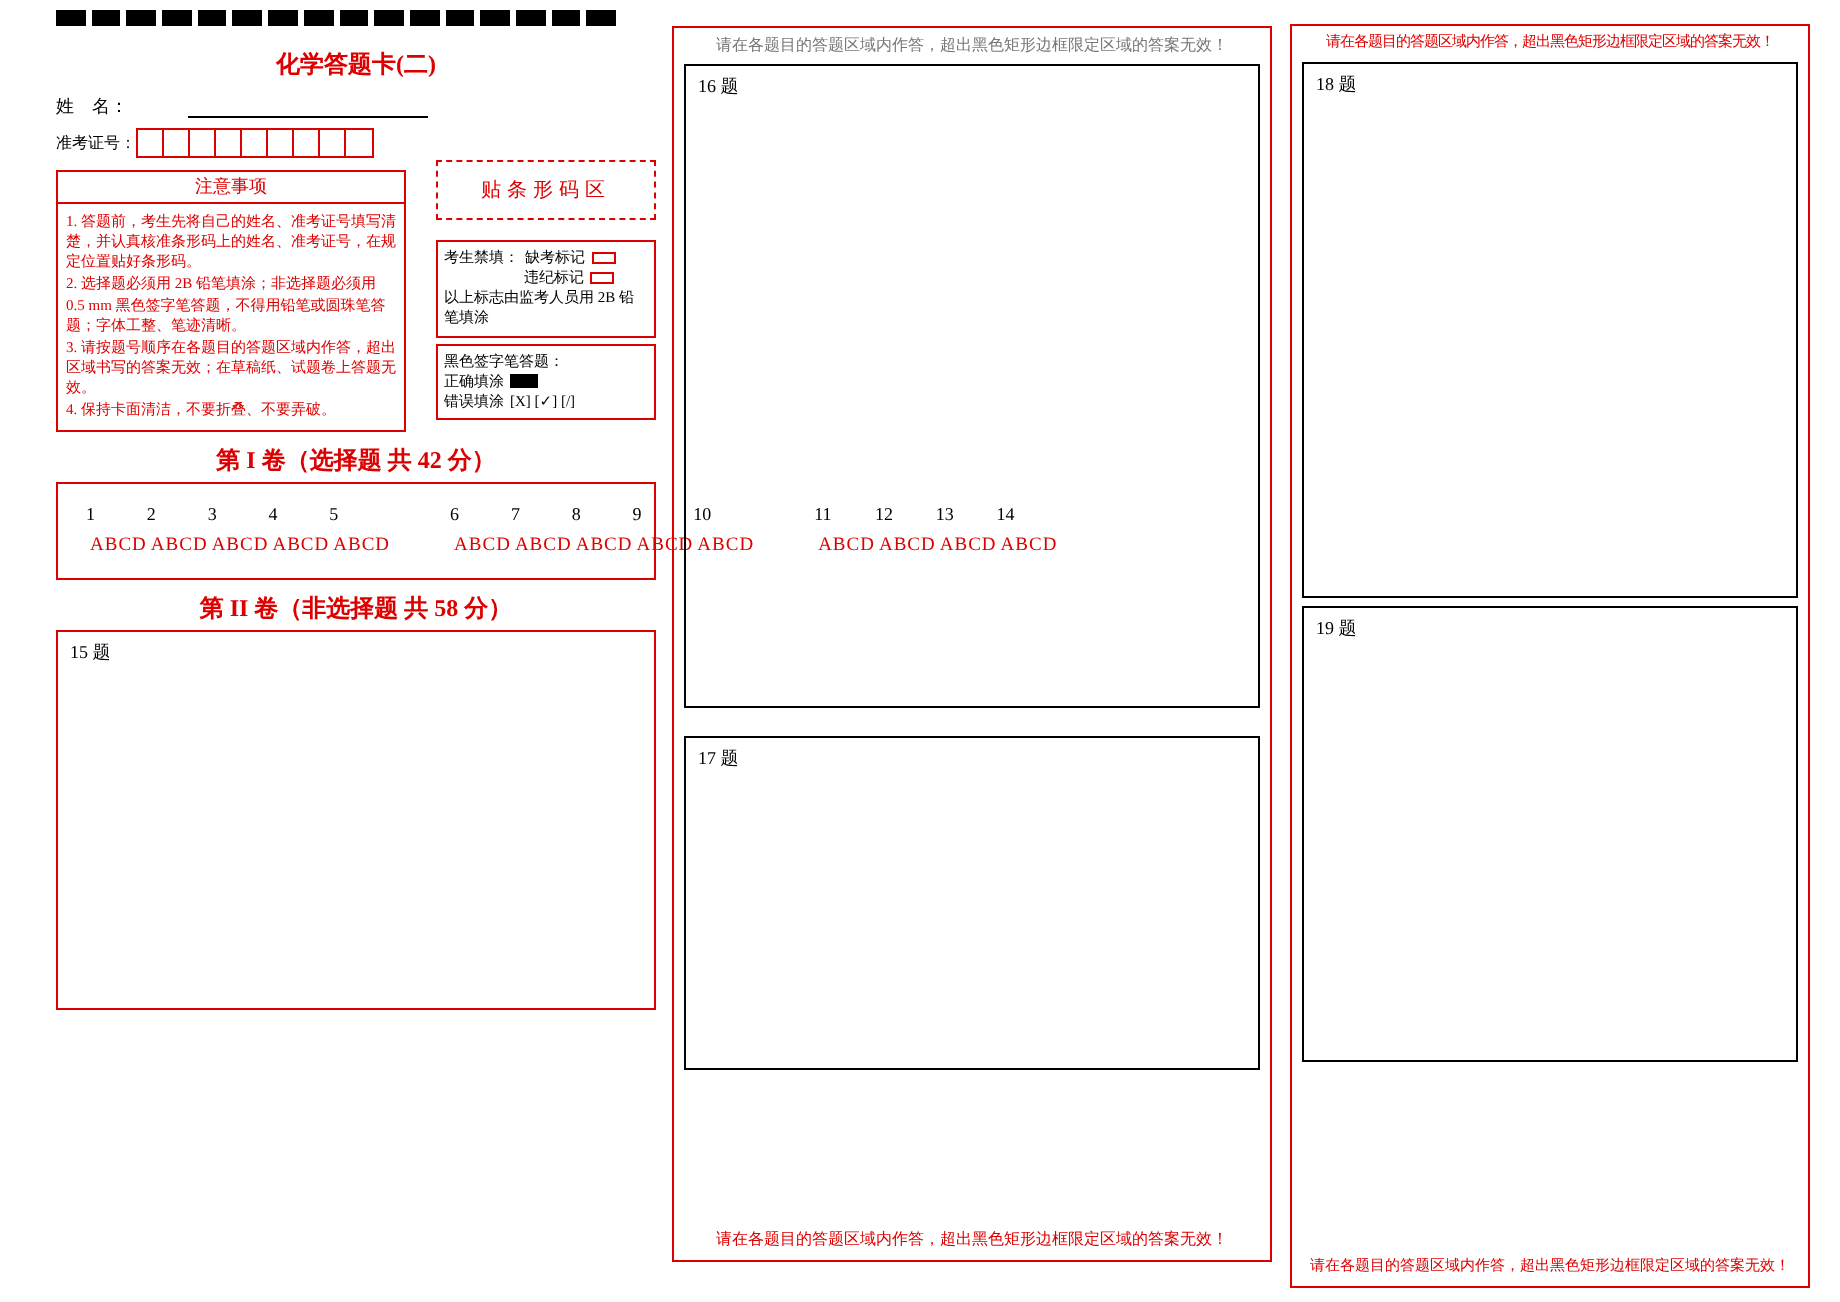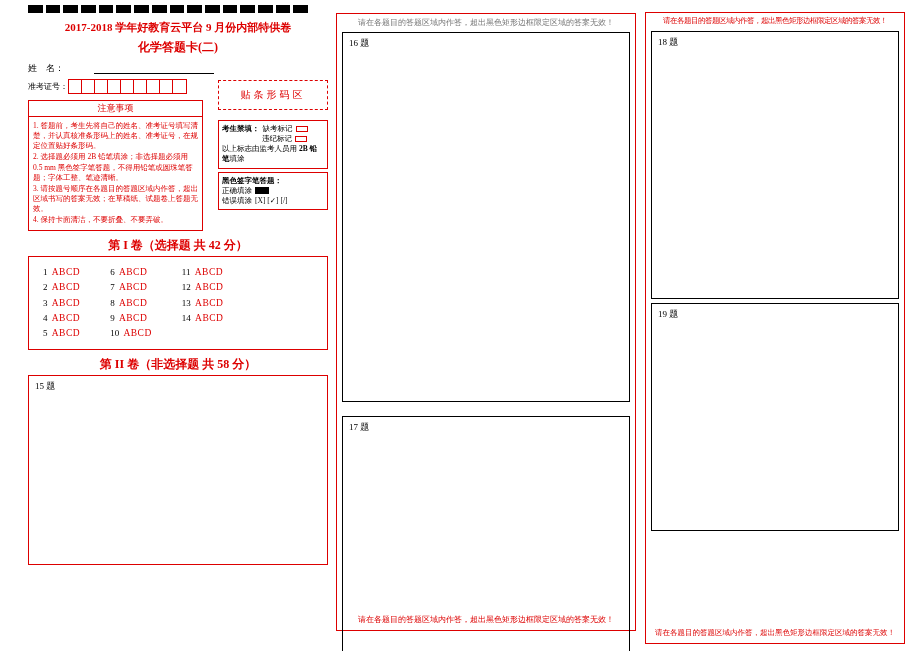--- a/index.html
+++ b/index.html
@@ -19,38 +19,38 @@
   .notice-head { border: 1px solid #d00; text-align: center; color: #d00; font-weight: normal; padding: 1px 0; width: 175px; margin-top: 6px; font-size: 9px; }
   .notice-body { border: 1px solid #d00; border-top: none; padding: 4px; font-size: 7.5px; line-height: 1.35; color: #d00; width: 175px; }
   .notice-body li { list-style: none; margin-bottom: 1px; }
   .rules-right { position: absolute; right: 0; top: 100px; width: 110px; }
   .rules-right .rbox { border: 1px solid #d00; padding: 3px; font-size: 7.5px; line-height: 1.35; margin-bottom: 3px; }
   .rbox .row1 { display:flex; align-items:center; gap:3px; }
   .checkbox { display:inline-block; width:12px; height:6px; border:1px solid #d00; }
   .fillbox { display:inline-block; width:14px; height:7px; background:#000; }
   .section-head { text-align:center; color:#d00; font-size:12px; font-weight:bold; margin:6px 0 2px; }
   .mcq-box { border:1px solid #d00; padding:8px 14px; font-size:9px; line-height:1.6; display:flex; gap:30px; }
-  .mcq-col { display:flex; flex-direction:column; }
+  .mcq-col { display:flex; flex-direction:row; }
   .opts { color:#d00; font-family: "Times New Roman", serif; font-size:9.5px; letter-spacing:0.5px; margin-left:2px;}
   .q15-box { border:1px solid #d00; padding:4px 6px; height:190px; font-size:9px; margin-top:2px; }
   .col2 { position:absolute; left:336px; top:13px; width:300px; height:618px; border:1px solid #d00; }
   .col2 .warn { text-align:center; font-size:8px; padding:3px 4px; }
   .col2 .warn.top { color:#777; border-bottom:0; }
   .col2 .warn.bot { color:#d00; position:absolute; bottom:2px; left:0; right:0; }
   .col2 .inner { position:absolute; top:18px; left:5px; right:5px; }
   .qbox { border:1px solid #000; padding:4px 6px; font-size:9px; margin-bottom:4px;}
-  .qbox.q16 { height:370px;}
-  .qbox.q17 { height:265px;margin-top:14px;}
+  .qbox.q16 { height:322px;}
+  .qbox.q17 { height:167px;margin-top:14px;}
   .col3 { position:absolute; left:645px; top:12px; width:260px; height:632px; border:1px solid #d00; }
   .col3 .warn { text-align:center; font-size:7.5px; color:#d00; padding:3px 2px; }
   .col3 .warn.top { letter-spacing:-0.5px; }
   .col3 .inner { position:absolute; top:18px; left:5px; right:5px; }
   .qbox.q18 { height:268px; }
   .qbox.q19 { height:228px; }
-  .bold { font-weight:bold; }
+  .bold { font-weight:normal; }
 </style>
 </head>
 <body>
 
 <div class="black-bar">
   <span></span>
     <span></span>
     <span></span>
     <span></span>
     <span></span>
@@ -61,21 +61,20 @@
     <span></span>
     <span></span>
     <span></span>
     <span></span>
     <span></span>
     <span></span>
     <span></span>
 </div>
 
 <div class="col1">
-  <div class="title1">2017-2018 学年好教育云平台 9 月份内部特供卷</div>
   <div class="title2">化学答题卡(二)</div>
 
   <div class="infoline">
     <span>姓　名：</span>
     <span class="underline"></span>
   </div>
 
   <div class="ticketrow">
     <span>准考证号：</span>
     <span class="ticket-boxes">

